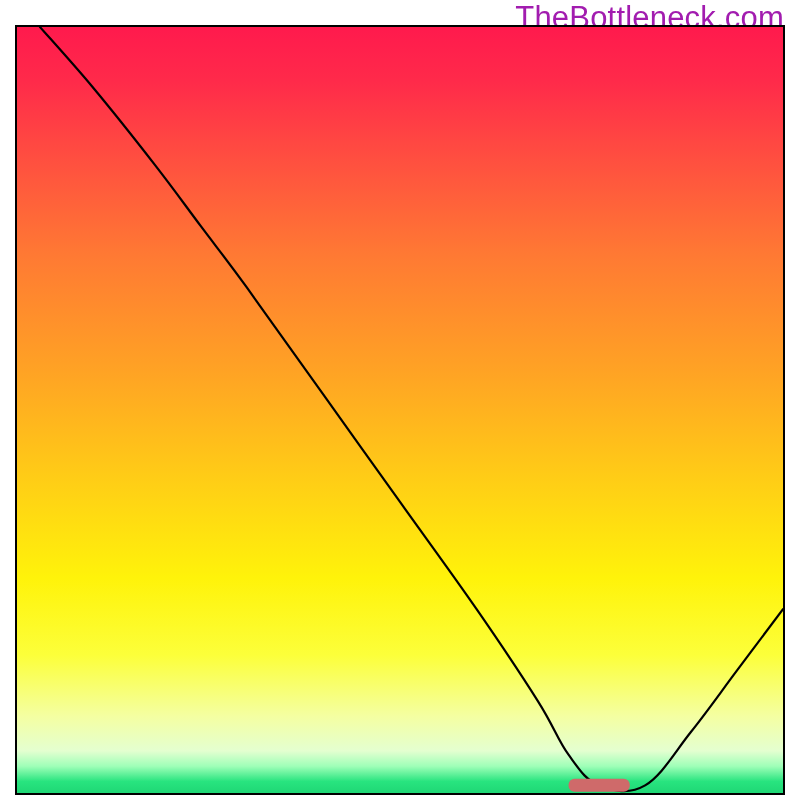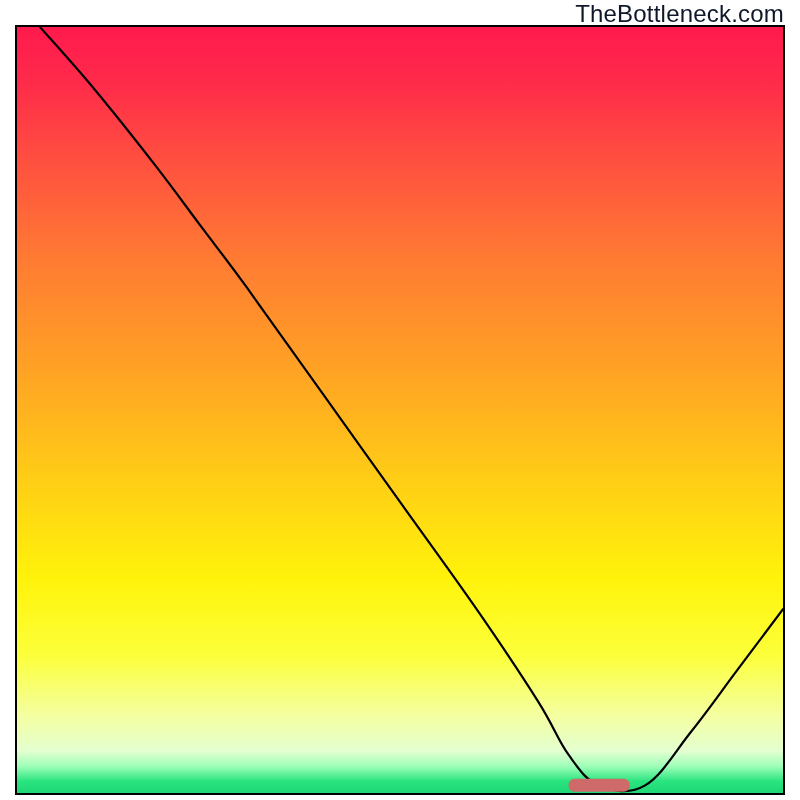--- a/index.html
+++ b/index.html
@@ -17,23 +17,23 @@
     width: 770px;
     height: 770px;
     box-sizing: border-box;
     border: 2px solid #000000;
     overflow: hidden;
   }
   .watermark {
     position: absolute;
     top: 0px;
     right: 16px;
-    font-size: 24px;
+    font-size: 31px;
     font-weight: 500;
-    color: #0f172a;
+    color: #a21caf;
     letter-spacing: 0.2px;
   }
   svg.plot {
     position: absolute;
     left: 0;
     top: 0;
     width: 766px;
     height: 766px;
   }
   .curve {

